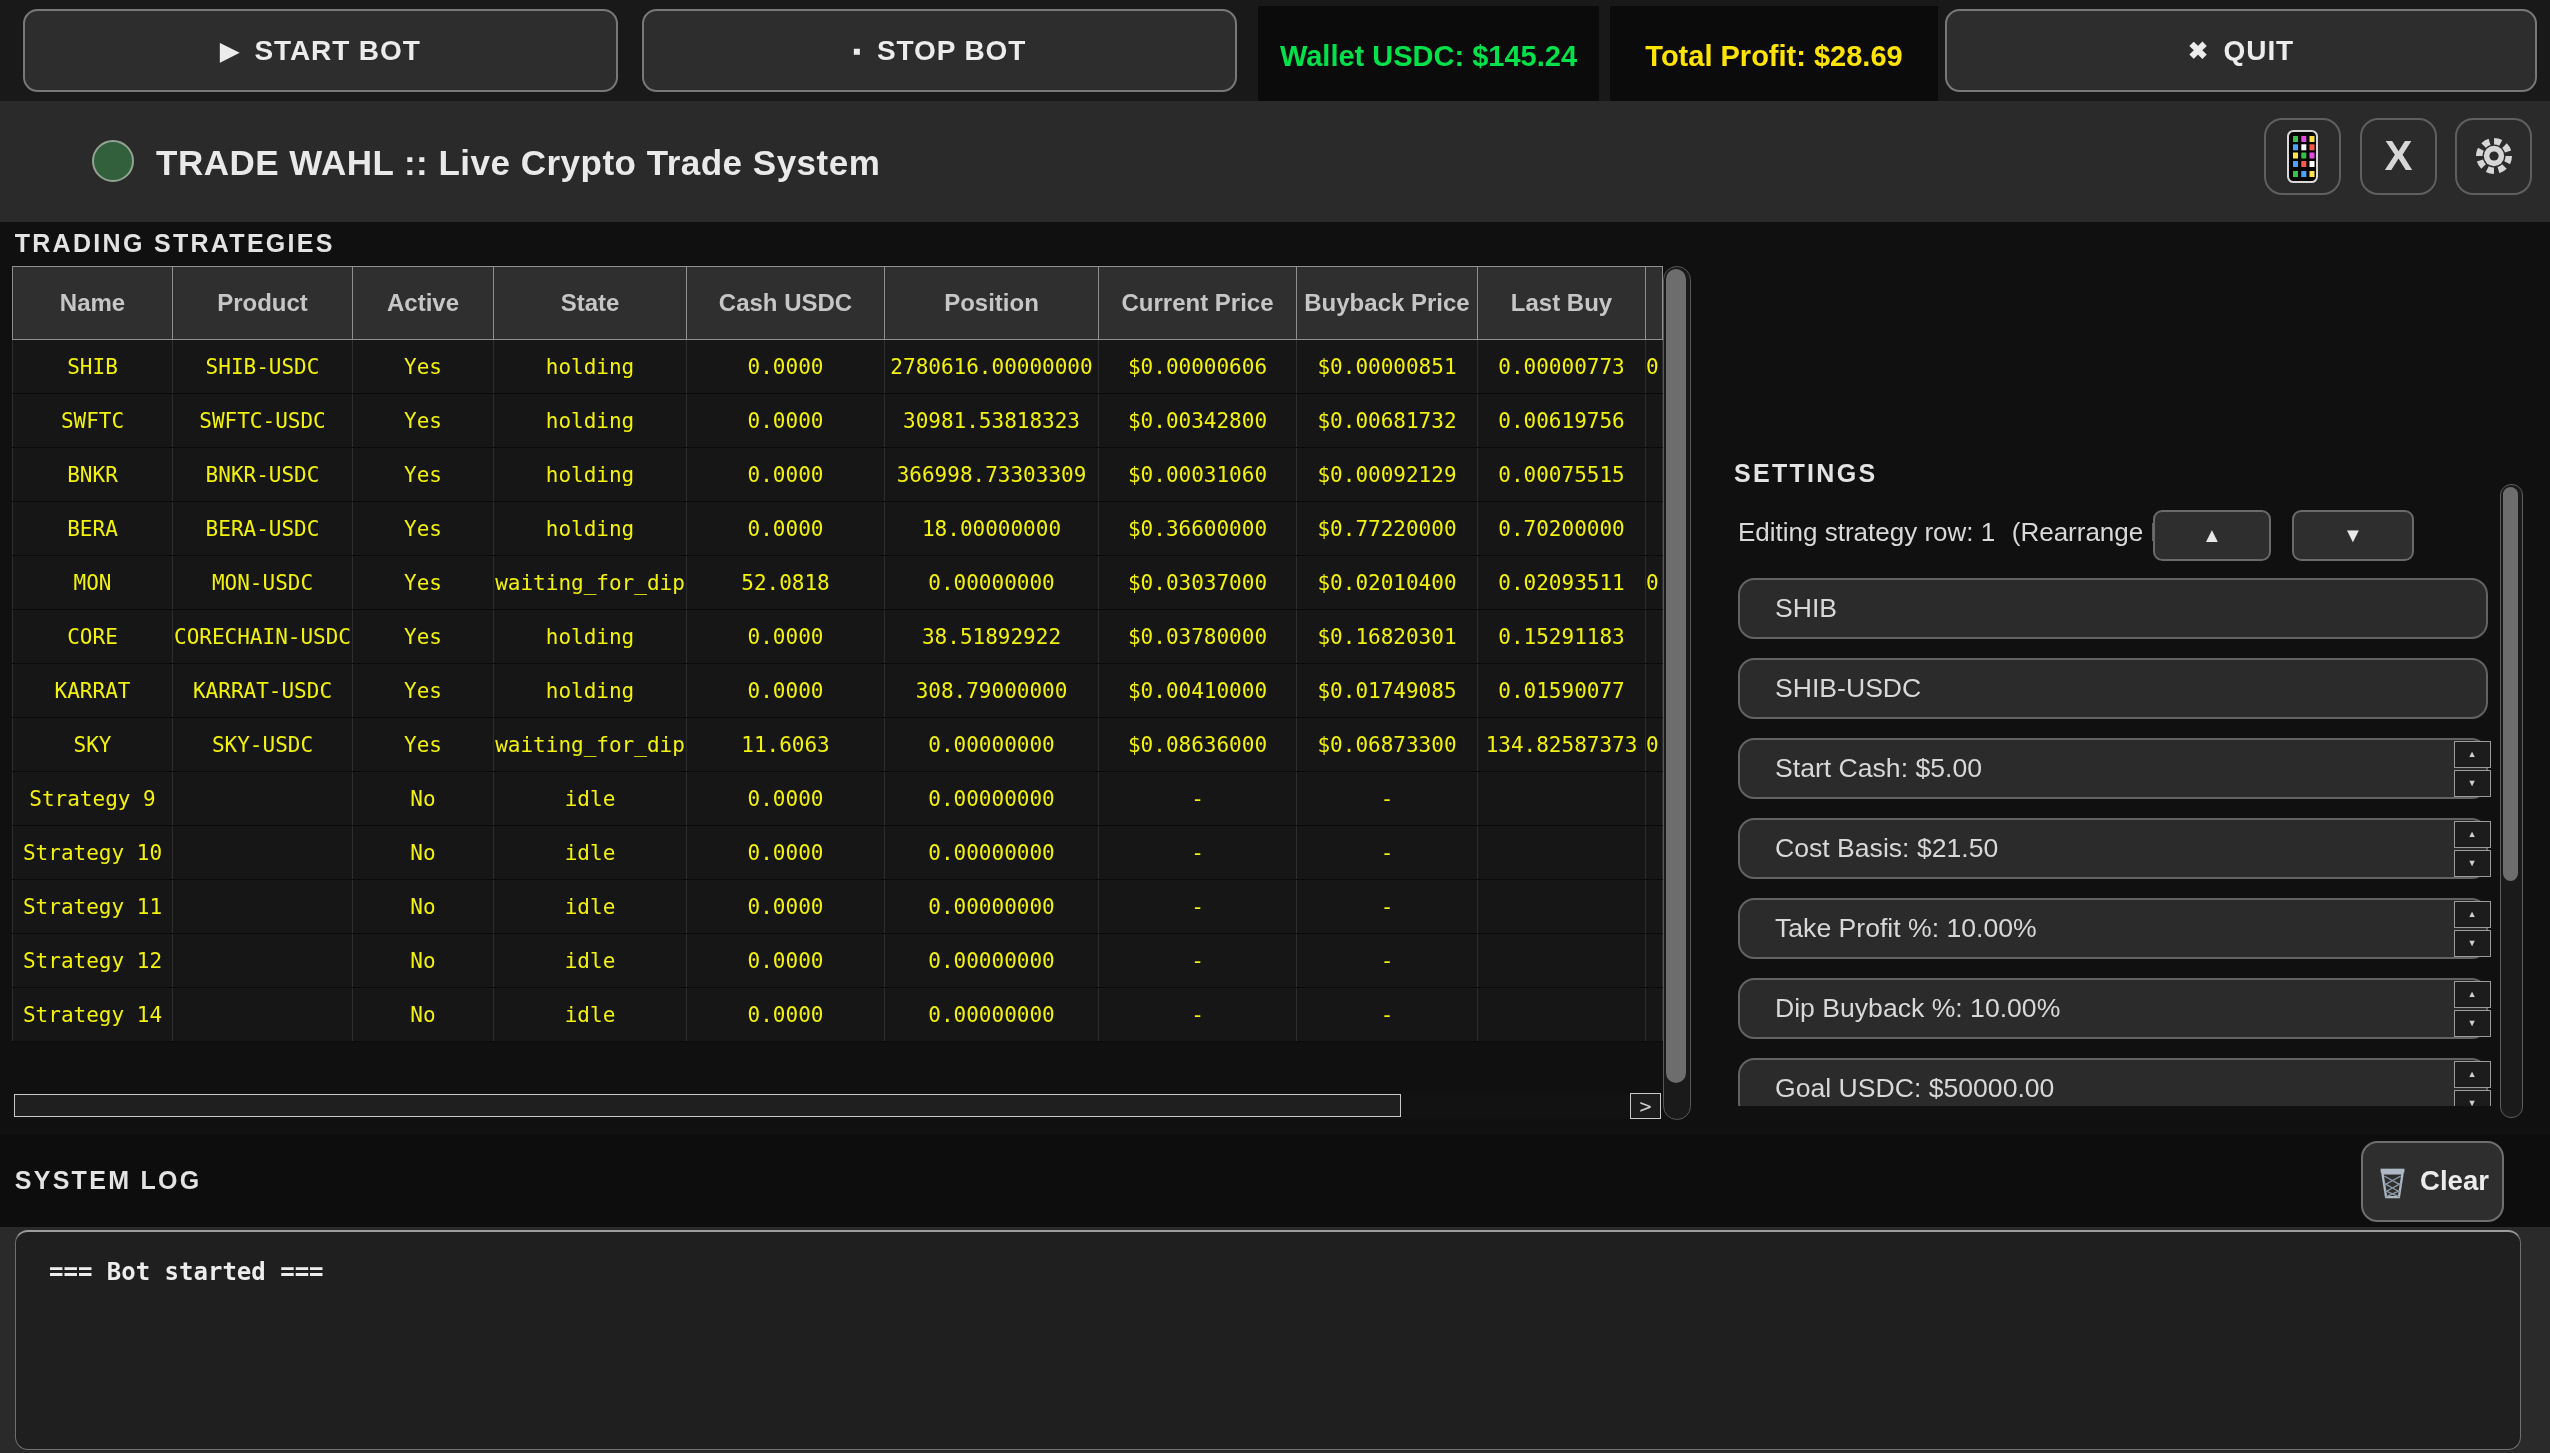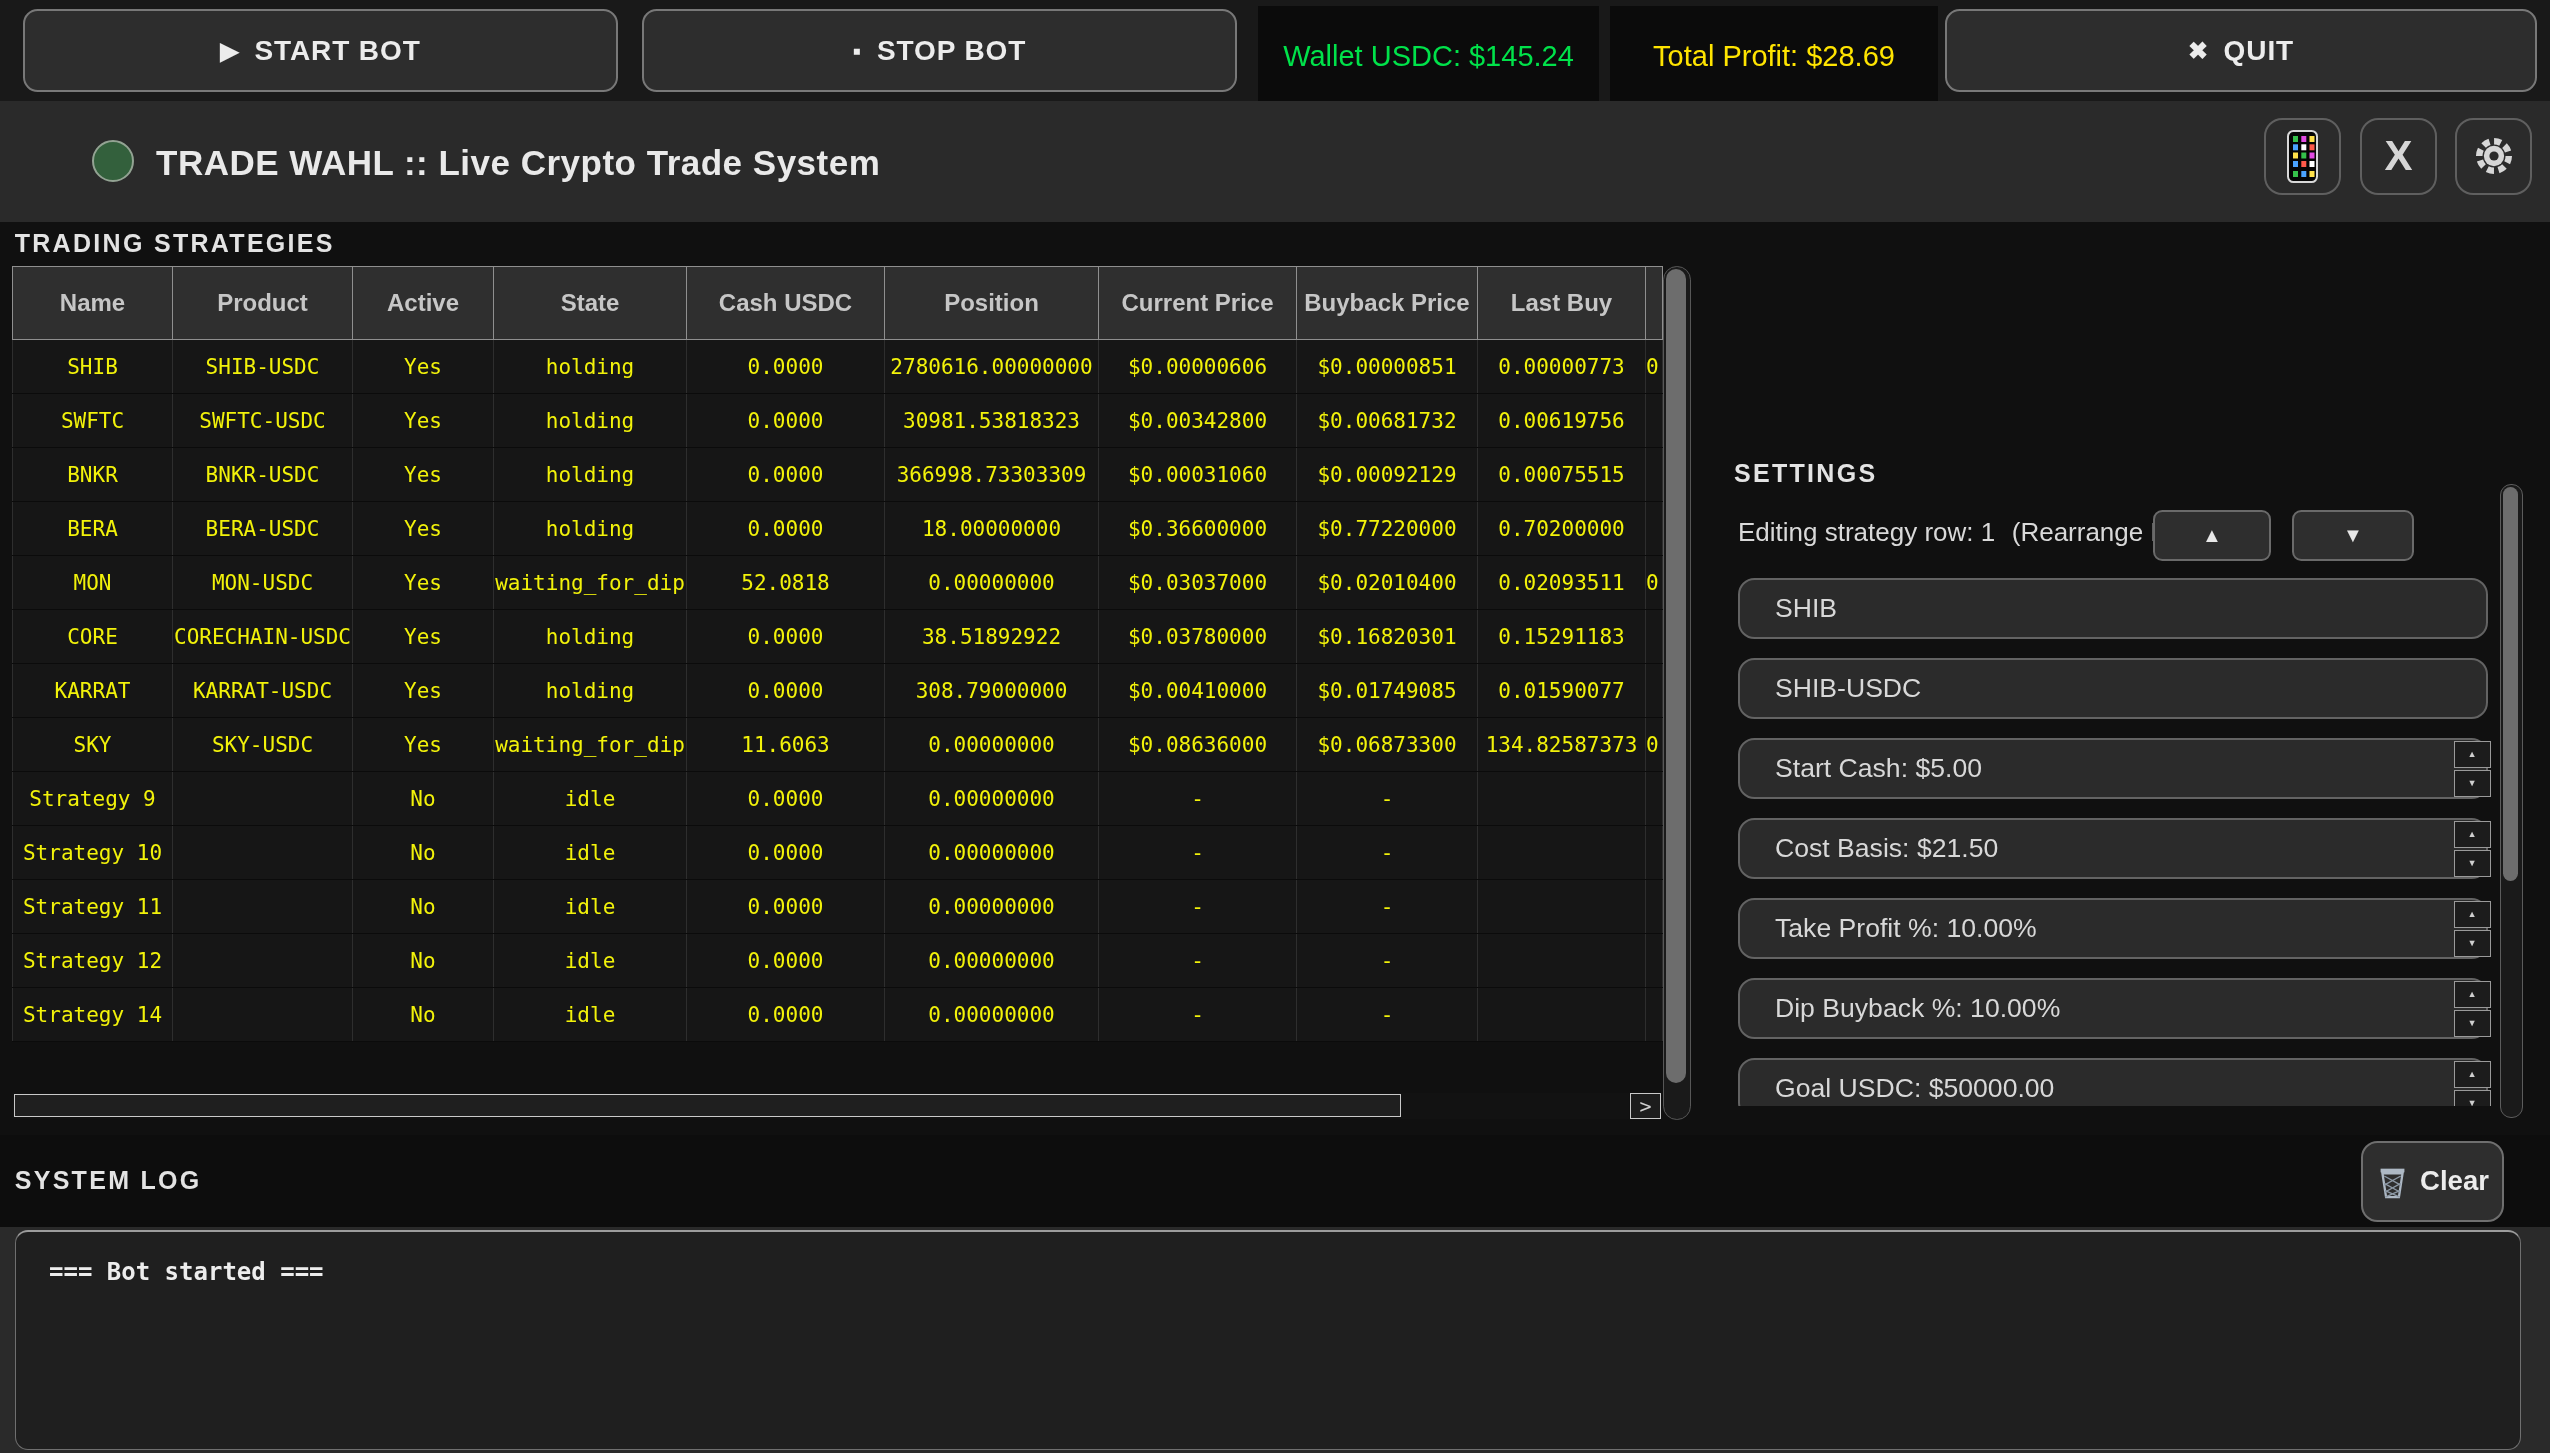--- a/index.html
+++ b/index.html
@@ -14,21 +14,21 @@
     position:absolute; top:9.2px; height:83px; background:#2d2d2d;
     border:2.8px solid #787878; border-radius:14.7px; display:flex; align-items:center; justify-content:center;
     gap:14.7px; font-weight:bold; font-size:28px; letter-spacing:0.9px; color:#ececec; cursor:pointer;
   }
   .btn-start { left:23px;  width:595px; }
   .btn-stop  { left:642px; width:595px; }
   .btn-quit  { left:1945px; width:592px; }
   .bar-ico { font-size:24px; }
   .stat-panel {
     position:absolute; top:5.5px; height:102px; background:#0b0b0b;
-    display:flex; align-items:center; justify-content:center; font-weight:normal; font-size:29px;
+    display:flex; align-items:center; justify-content:center; font-weight:bold; font-size:29px;
   }
   .panel-wallet { left:1258px; width:341px; }
   .panel-profit { left:1610px; width:328px; }
   
   .title-bar { position:absolute; left:0; top:101px; width:2550px; height:121px; background:#2a2a2a; }
   .status-dot {
     position:absolute; left:92px; top:39px; width:42px; height:42px; border-radius:50%;
     background:#33603c; border:2.8px solid #93a393;
   }
   .app-title { position:absolute; left:156px; top:42px; font-size:35px; font-weight:bold; color:#e9e9e9; letter-spacing:0.5px; }

